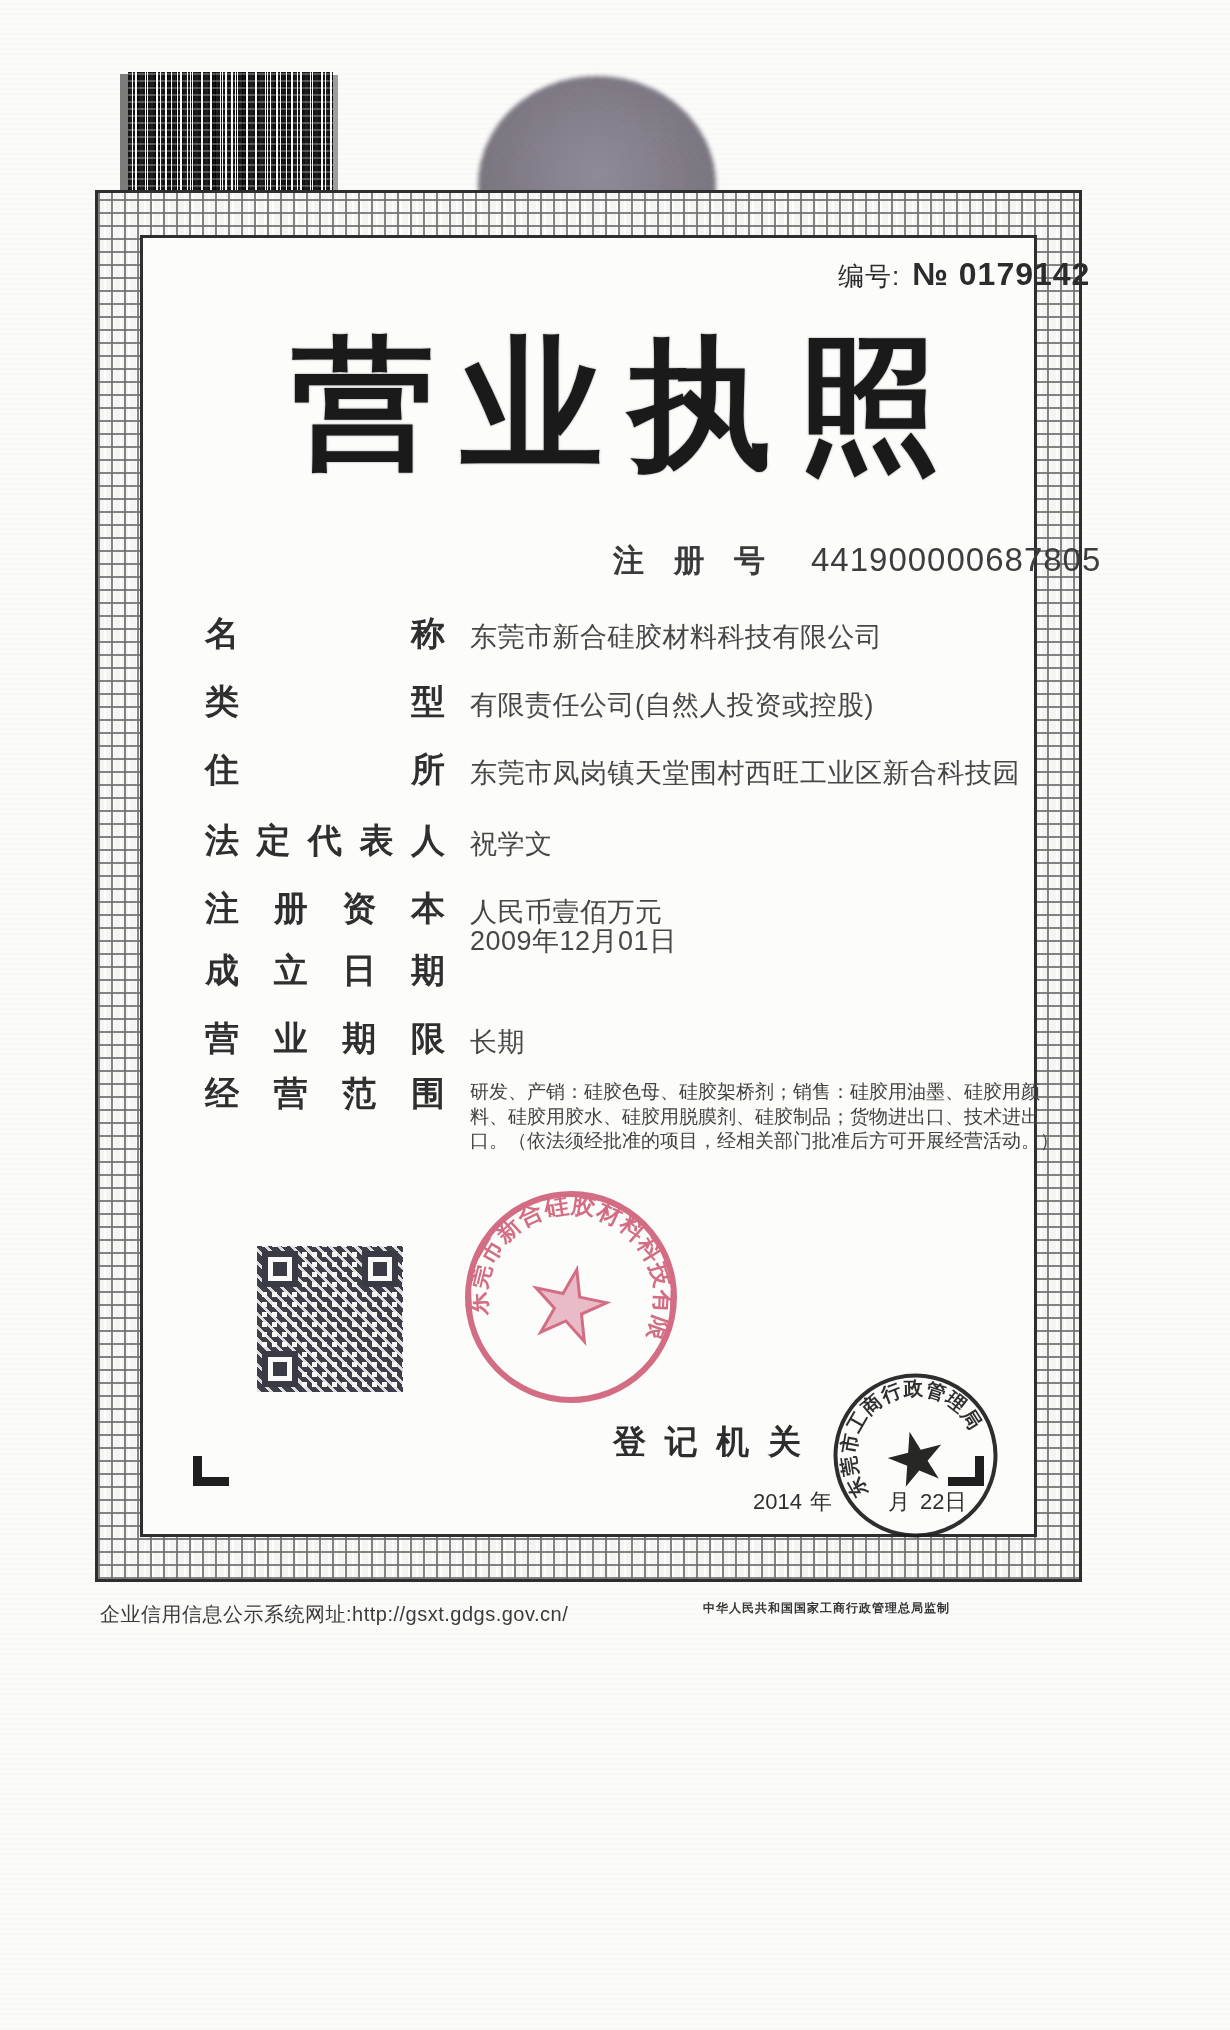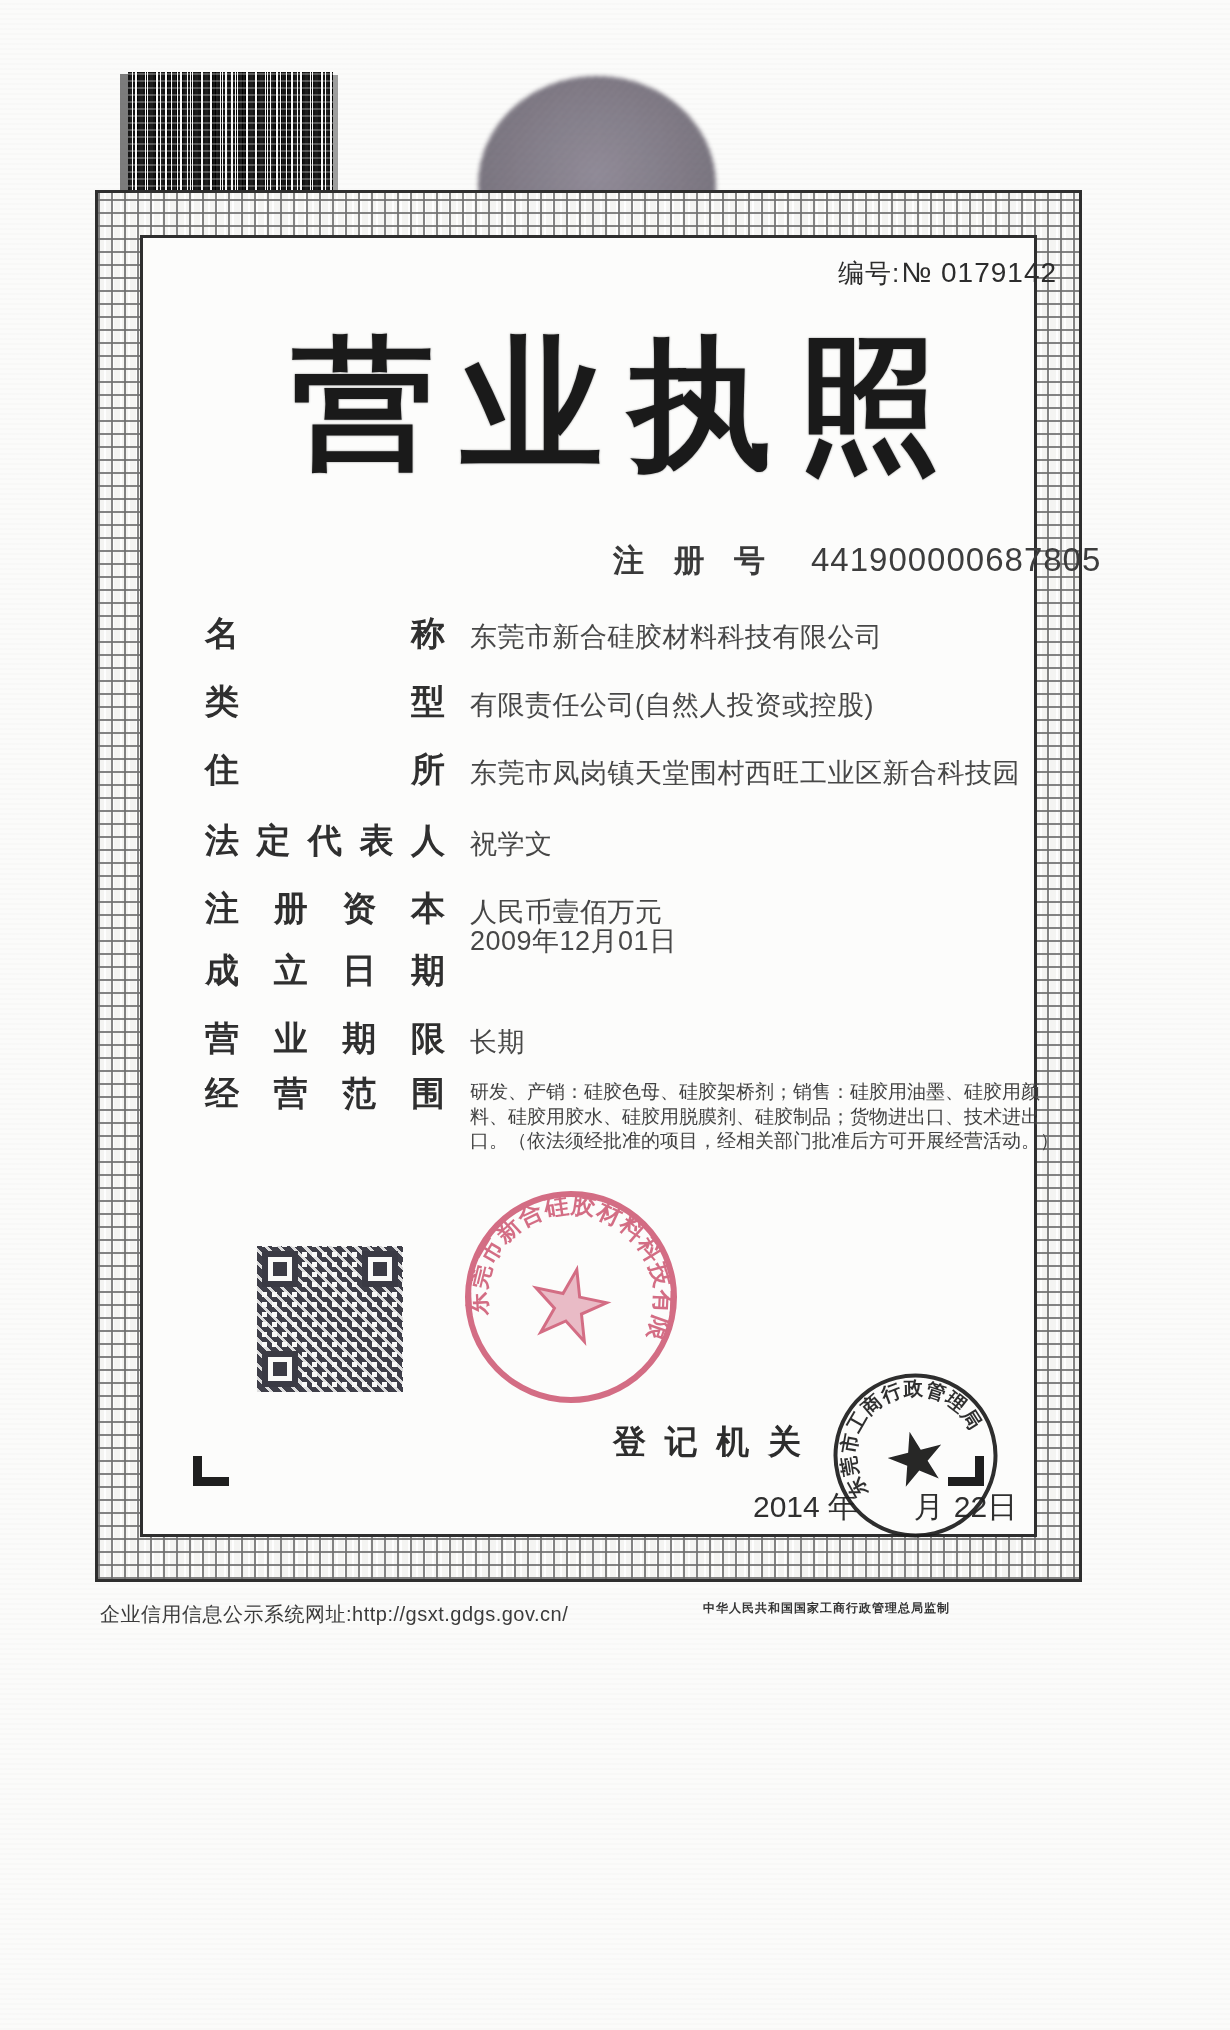--- a/index.html
+++ b/index.html
@@ -51,23 +51,23 @@
     position:absolute; left:42px; top:42px; right:42px; bottom:42px;
     border:3px solid #2e2e2e; background:#fcfcfb;
   }
   .corner-mark { position:absolute; width:36px; height:30px; }
   .corner-mark.bl { left:50px; bottom:48px; border-left:9px solid #1f1f1f; border-bottom:9px solid #1f1f1f; }
   .corner-mark.br { right:50px; bottom:48px; border-right:9px solid #1f1f1f; border-bottom:9px solid #1f1f1f; }
   
   .serial {
     position:absolute; left:838px; top:256px; width:240px;
     font-size:26px; color:#2c2c2c; letter-spacing:1px; white-space:nowrap;
-    display:flex; gap:1px; align-items:baseline;
-  }
-  .serial .no { font-weight:400; font-size:28px; }
+    display:flex; gap:12px; align-items:baseline;
+  }
+  .serial .no { font-weight:700; font-size:32px; }
   .title {
     position:absolute; left:292px; top:318px; width:648px; height:172px;
     display:flex; justify-content:space-between; align-items:center;
     font-size:142px; font-weight:900; color:#1a1a1a; line-height:1;
     text-shadow:0 0 2px rgba(40,40,40,0.55);
   }
   .regline { position:absolute; left:613px; top:540px; display:flex; align-items:baseline; gap:30px; }
   .regline .reglabel { display:flex; justify-content:space-between; width:152px; font-size:31px; font-weight:700; color:#3a3a3a; }
   .regline .regno { font-size:33px; color:#3d3d3d; letter-spacing:1px;margin-left:16px; }
   .field-label {
@@ -80,21 +80,21 @@
     font-size:27px; color:#474747; line-height:1.3; letter-spacing:0.5px;
   }
   .field-value.scope { font-size:19px; color:#424242; line-height:1.3; letter-spacing:0; width:606px; }
   .registrar {
     position:absolute; left:613px; top:1420px; width:188px;
     display:flex; justify-content:space-between;
     font-size:33px; font-weight:700; color:#2d2d2d;
   }
   .dateline {
     position:absolute; left:753px; top:1487px; display:flex; align-items:baseline;
-    font-size:30px; color:#2f2f2f; z-index:2;text-align:center;
+    font-size:22px; color:#2f2f2f; z-index:2;text-align:center;
   }
   .dateline .g1 { width:8px; } .dateline .g2 { width:56px; } .dateline .g3 { width:10px; }
   .footer-left  { position:absolute; left:100px; top:1601px; font-size:20px; color:#3b3b3b; letter-spacing:0.5px; }
   .footer-right { position:absolute; left:703px; top:1600px; font-size:12px; color:#353535; letter-spacing:1px; font-weight:700;text-align:center; }
   
   .qr {
     position:absolute; left:257px; top:1246px; width:146px; height:146px; padding:4px;
     background:
       repeating-linear-gradient(45deg, rgba(250,250,249,0.85) 0 3px, transparent 3px 9px),
       repeating-linear-gradient(0deg, #3f3f49 0 5px, transparent 5px 10px),

